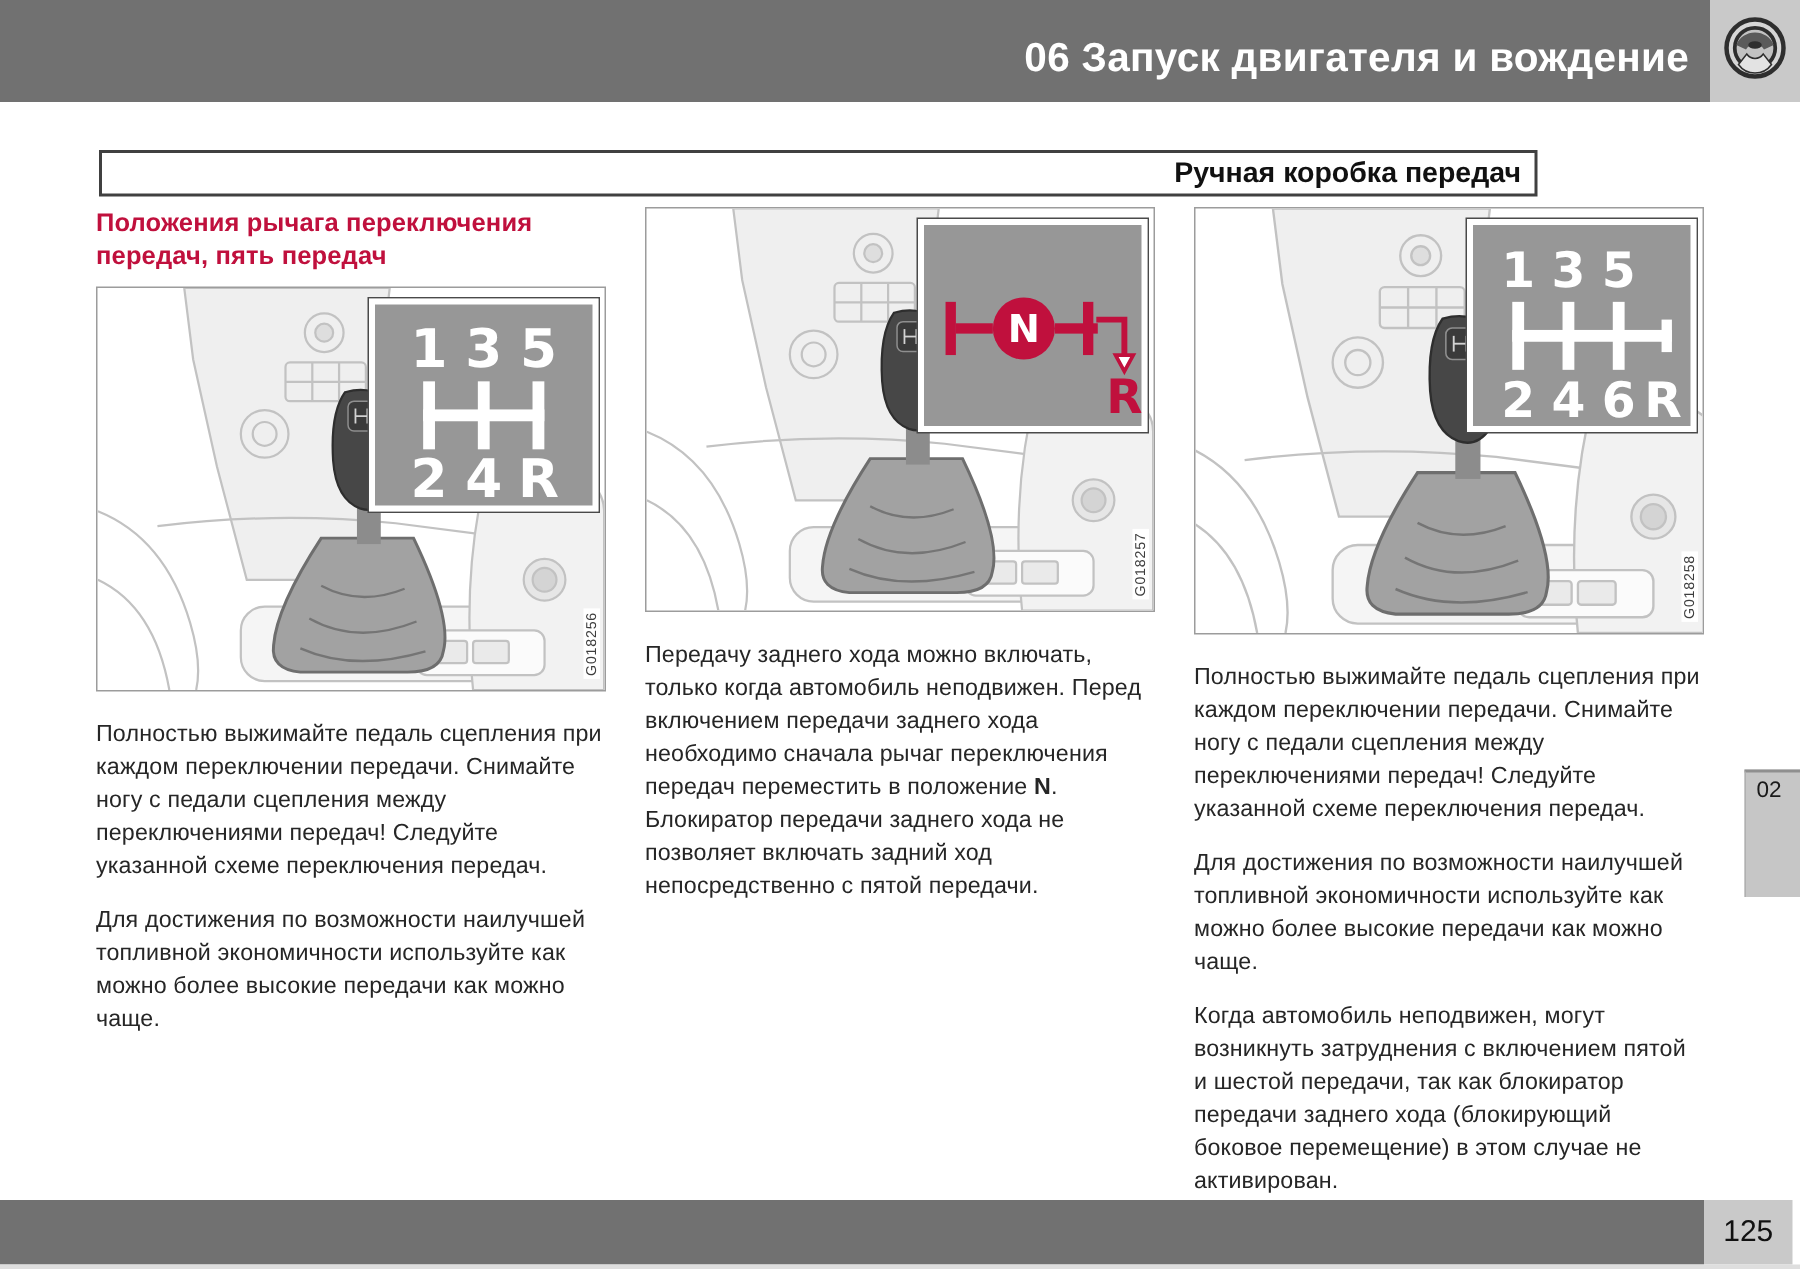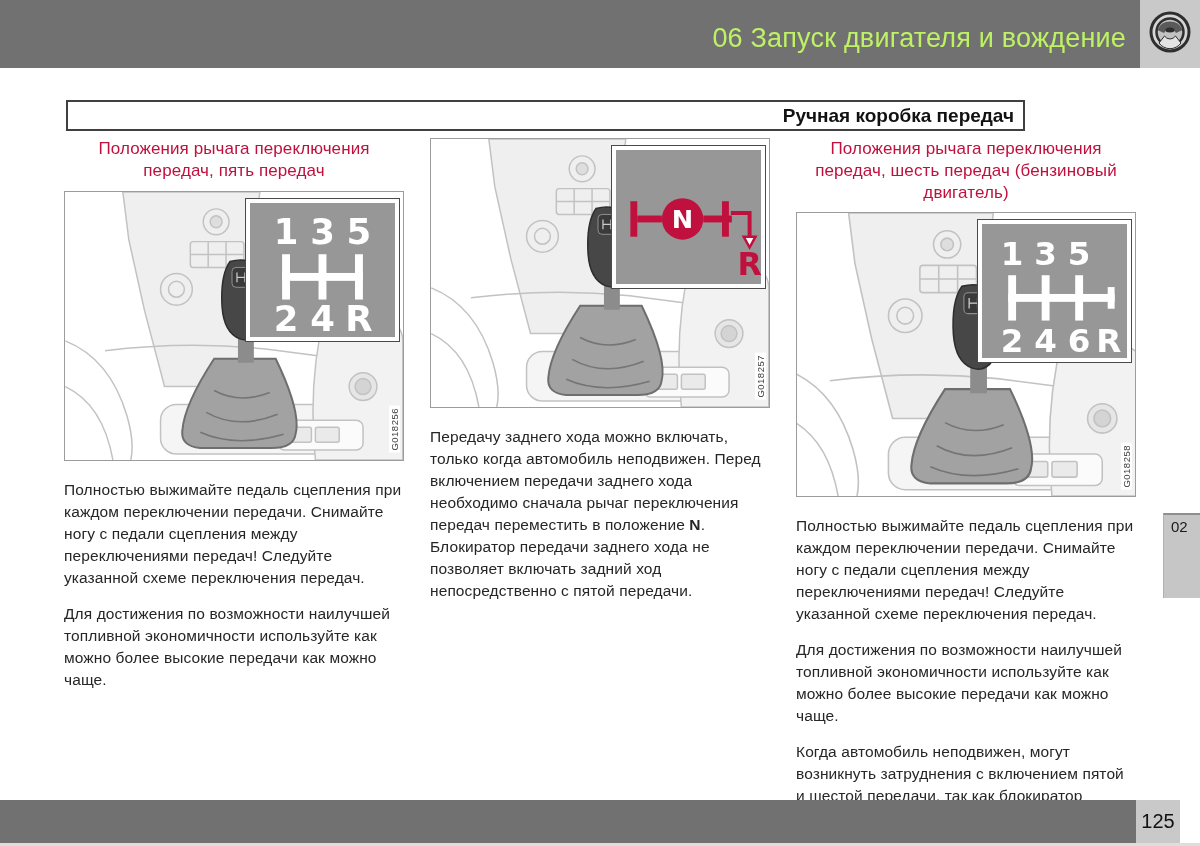--- a/index.html
+++ b/index.html
@@ -8,21 +8,21 @@
     width:1200px; height:846px; position:relative; overflow:hidden;
     font-family:"Liberation Sans", sans-serif; color:#262626;
   }
 
   
   .top-band {
     position:absolute; left:0; top:0; width:1140px; height:68px;
     background:#717171; display:flex; align-items:flex-end; justify-content:flex-end;
   }
   .band-title {
-    color:#bef264; font-weight:normal; font-size:27px; line-height:1;
+    color:#ffffff; font-weight:bold; font-size:27px; line-height:1;
     padding:0 14px 16px 0; letter-spacing:0.2px;
   }
   .icon-box {
     position:absolute; left:1140px; top:0; width:60px; height:68px;
     background:#c9c9c9; display:flex; align-items:center; justify-content:center;
   }
 
   
   .section-bar {
     position:absolute; left:66px; top:100px; width:959px; height:31px;
@@ -31,22 +31,22 @@
   }
   .section-bar span { font-weight:bold; font-size:19px; color:#111; padding-right:9px; }
 
   
   .columns {
     position:absolute; left:64px; top:138px; width:1072px;
     display:flex; gap:26px; align-items:flex-start;
   }
   .col { width:340px; }
   .col h2 {
-    color:#c0103d; font-size:17px; font-weight:normal; line-height:1.28;
-    margin-bottom:9px; letter-spacing:0.1px;text-align:center;
+    color:#c0103d; font-size:17px; font-weight:bold; line-height:1.28;
+    margin-bottom:9px; letter-spacing:0.1px;
   }
   .figure {
     position:relative; width:340px; height:270px;
     border:1px solid #9c9c9c; background:#ffffff; overflow:hidden;
   }
   .col3 .figure { height:285px; }
   .console-art { position:absolute; left:0; top:0; width:100%; height:100%; }
 
   .inset {
     position:absolute; top:7px; right:4px; width:153px; height:142px;
@@ -78,21 +78,21 @@
     background:#c6c6c6; border-top:2px solid #8f8f8f; border-left:1px solid #b0b0b0;
     font-size:15px; color:#1a1a1a; padding:3px 0 0 7px;
   }
 
   
   .footer-bar {
     position:absolute; left:0; top:800px; width:1136px; height:43px;
     background:#717171;
   }
   .page-number-box {
-    position:absolute; left:1136px; top:800px; width:44px; height:43px;
+    position:absolute; left:1136px; top:800px; width:59px; height:43px;
     background:#c9c9c9; display:flex; align-items:center; justify-content:center;
     font-size:20px; color:#111;
   }
   .footer-strip {
     position:absolute; left:0; top:843px; width:1200px; height:3px; background:#dedede;
   }
 </style>
 </head>
 <body>
 
@@ -244,21 +244,20 @@
         </svg>
       </div>
 
       <span class="fig-code">G018257</span>
     </div>
 
     <p><span>Передачу заднего хода можно включать, только когда автомобиль неподвижен. Перед включением передачи заднего хода необходимо сначала рычаг переключения передач переместить в положение </span><b>N</b><span>. Блокиратор передачи заднего хода не позволяет включать задний ход непосредственно с пятой передачи.</span></p>
   </section>
 
   <section class="col col3">
-    <h2>Положения рычага переключения передач, шесть передач (бензиновый двигатель)</h2>
 
     <div class="figure">
       <svg class="console-art" viewBox="0 0 340 270" preserveAspectRatio="xMidYMid slice">
         <g stroke="#c2c2c2" stroke-width="1.5" fill="none">
           <path d="M58 0 L196 0 L190 52 L192 132 L178 196 L100 196 L80 120 L64 48 Z" fill="#efefef"></path>
           <circle cx="152" cy="30" r="13"></circle>
           <circle cx="152" cy="30" r="6" fill="#dedede"></circle>
           <rect x="126" y="50" width="54" height="26" rx="3"></rect>
           <line x1="144" y1="50" x2="144" y2="76"></line>
           <line x1="162" y1="50" x2="162" y2="76"></line>

